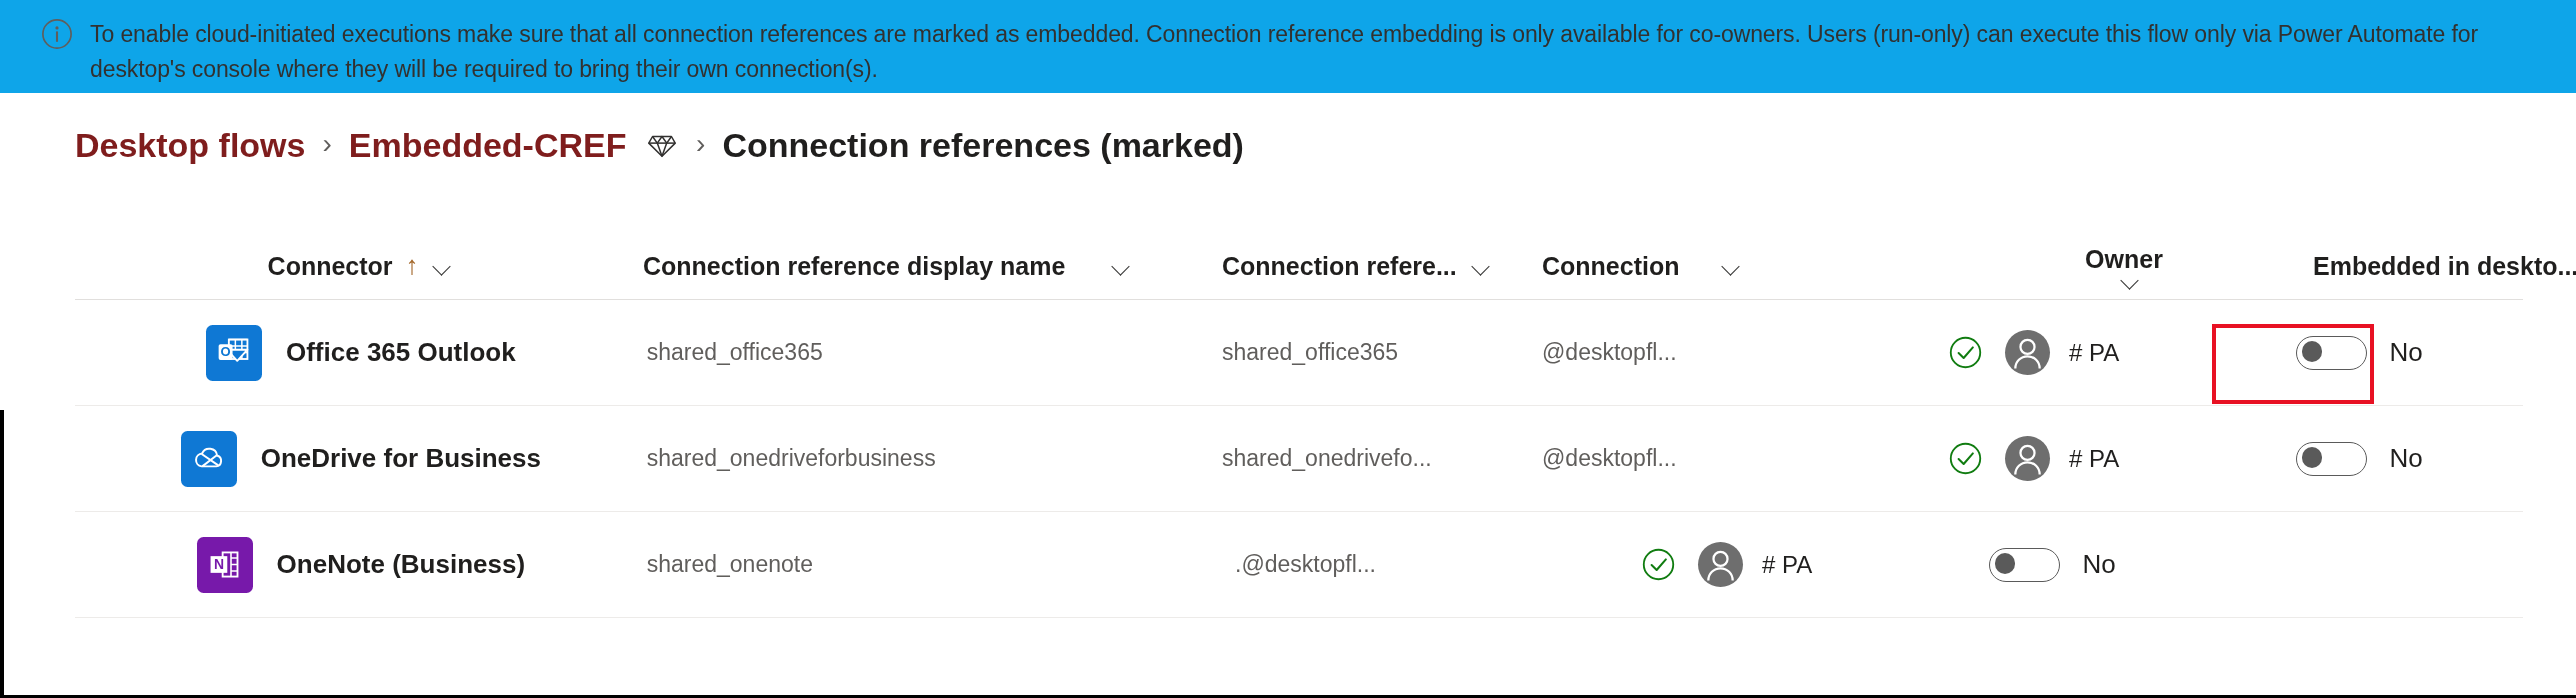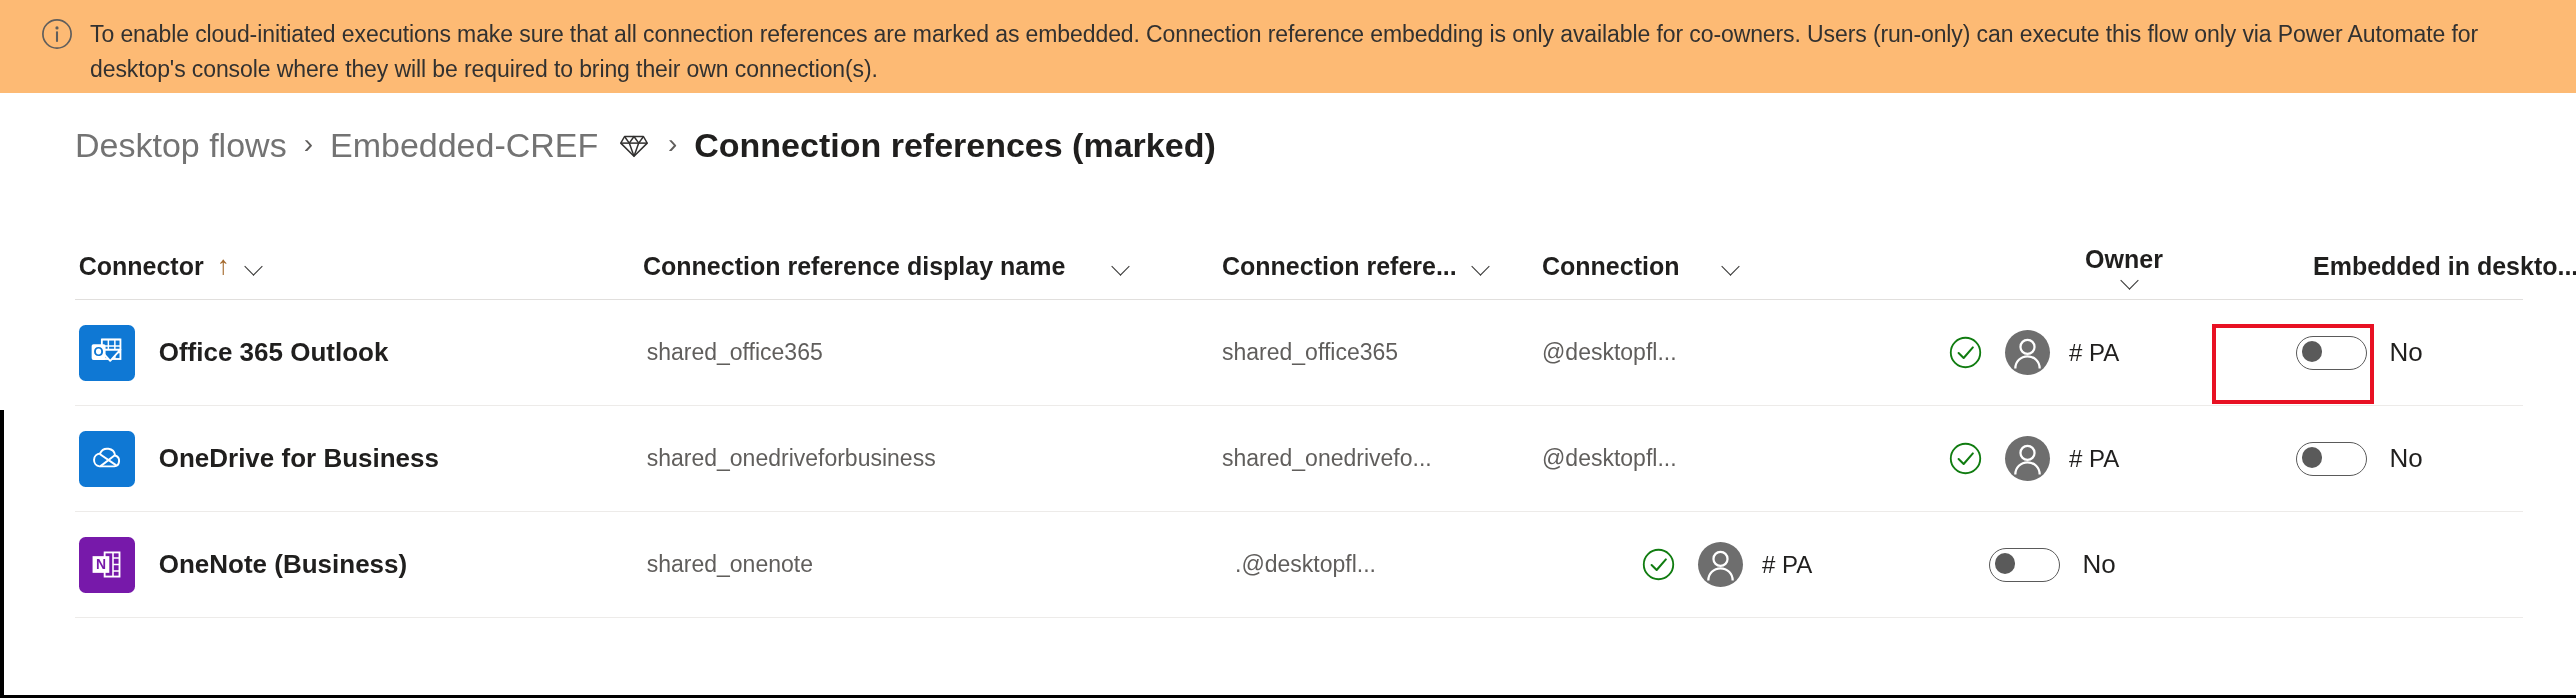--- a/index.html
+++ b/index.html
@@ -14,21 +14,21 @@
     overflow: hidden;
     position: relative;
   }
 
   
   .banner {
     position: absolute;
     left: 0; top: 0;
     width: 2576px;
     height: 93px;
-    background: #fdba74;
+    background: #0ea5e9;
     display: flex;
     align-items: flex-start;
     padding: 17px 28px 0 41px;
   }
   .banner-icon {
     flex: 0 0 auto;
     width: 32px; height: 32px;
     margin-right: 17px;
     margin-top: 0.9px;
   }
@@ -46,22 +46,22 @@
     position: absolute;
     left: 75px; top: 116px;
     display: flex;
     align-items: center;
     height: 58px;
     font-size: 34px;
     color: #323130;
     white-space: nowrap;
   }
   .crumb {
-    font-weight: 400;
-    color: #737373;
+    font-weight: 700;
+    color: #7f1d1d;
     cursor: pointer;
   }
   .crumb-sep {
     margin: 0 17px;
     color: #605e5c;
     font-size: 28px;
     display: inline-block;
     transform: translateY(-0.9px);
   }
   .crumb-current {
@@ -127,21 +127,21 @@
     border-bottom: 1.9px solid #edebe9;
     background: #ffffff;
   }
   .grid-row .cell {
     display: flex;
     align-items: center;
     height: 100%;
   }
 
   
-  .c-connector   { width: 568px; padding-left: 3.7px; }
+  .c-connector   { width: 568px; padding-left: 3.7px; justify-content: center; }
   .c-crdisplay   { width: 579px; }
   .c-crname      { width: 307px; }
   .c-connection  { width: 324px; gap: 28px; }
   .c-owner       { width: 389px; }
   .c-embedded    { width: 279px; }
 
   .grid-head .c-connector  { padding-left: 3.7px; }
   .grid-head .c-crdisplay  { padding-left: 0px; gap: 32px; }
   .grid-head .c-crname     { padding-left: 0px; }
   .grid-head .c-connection { padding-left: 13px; }

